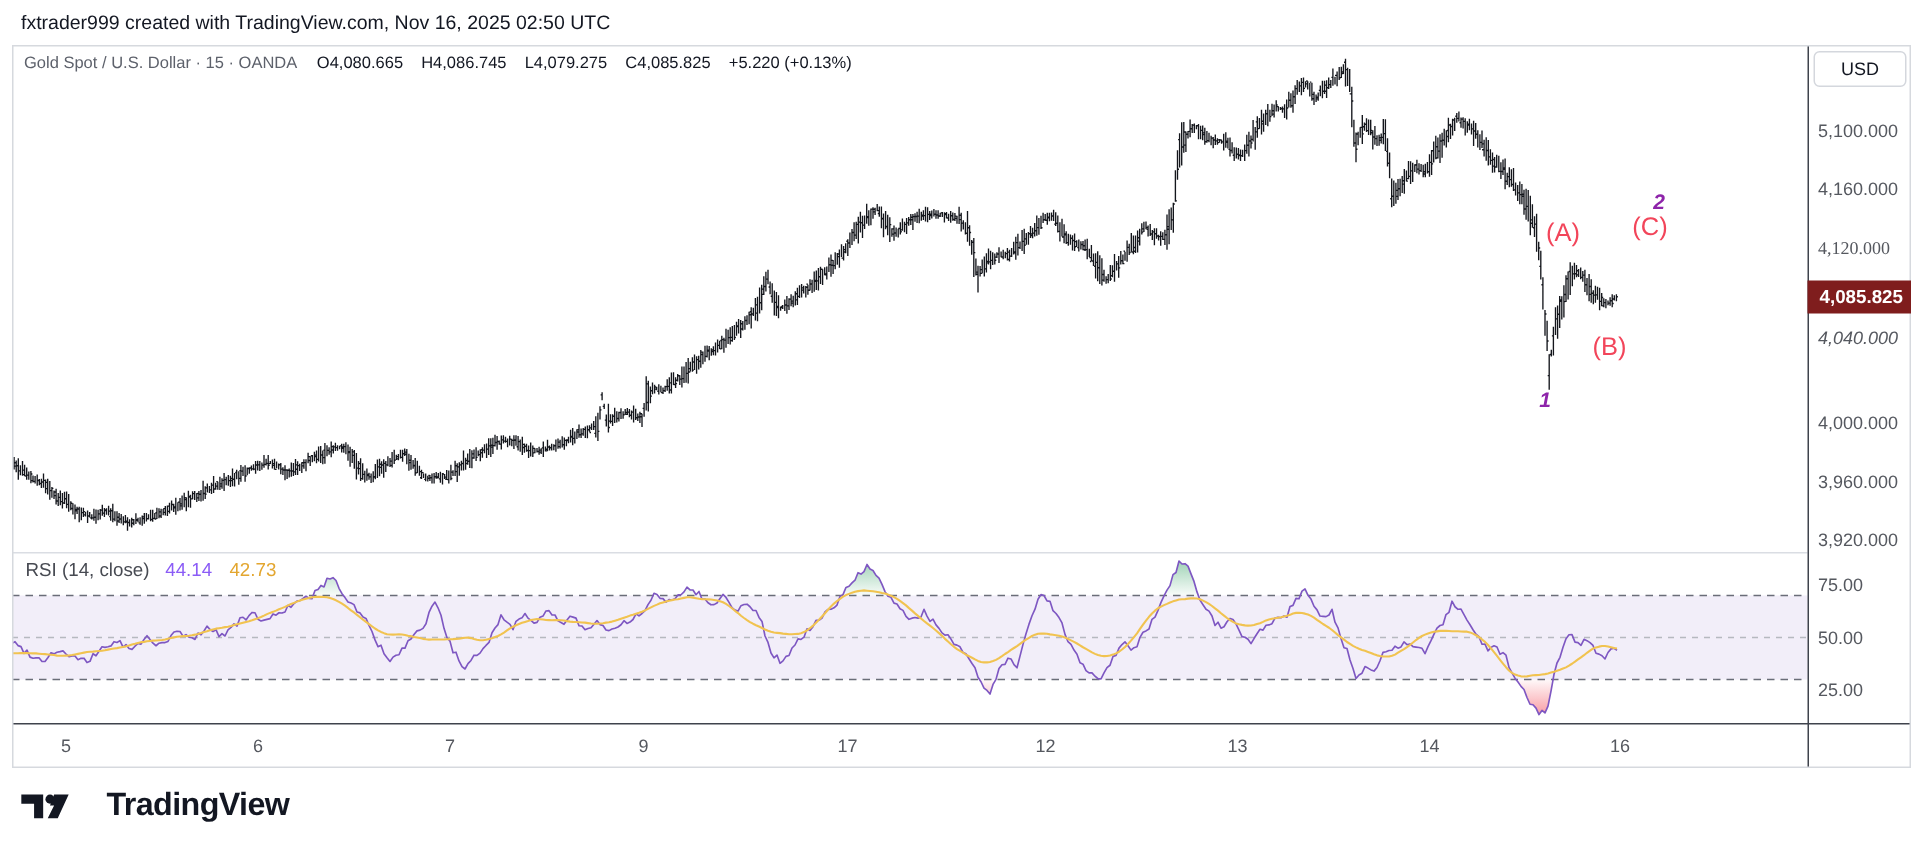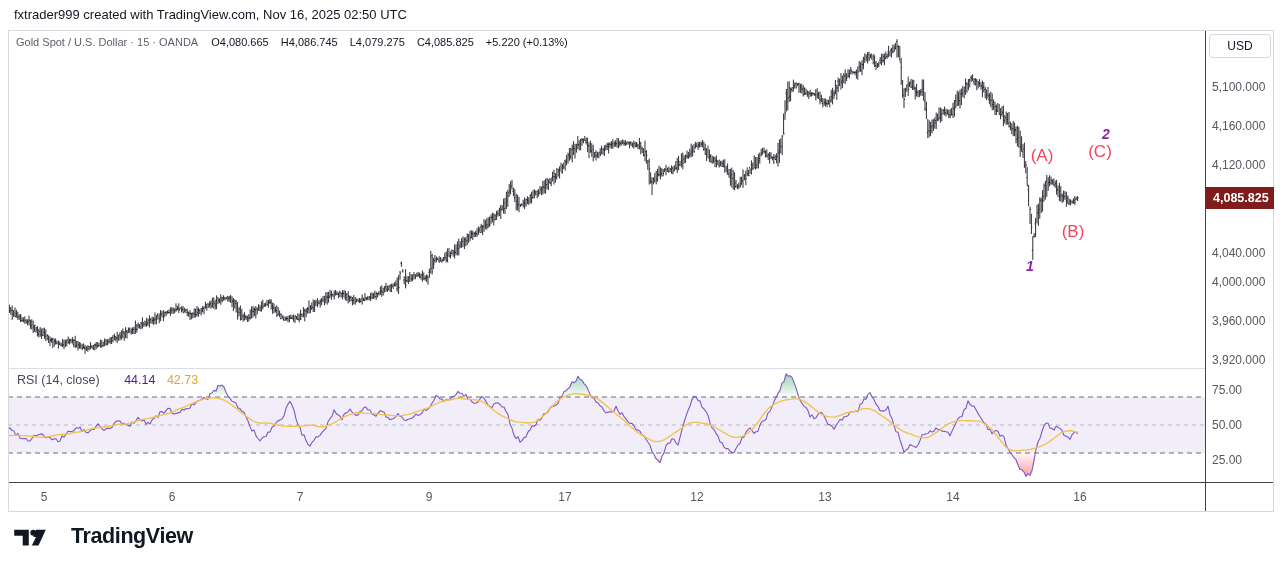--- a/index.html
+++ b/index.html
@@ -35,21 +35,21 @@
   .axis-label{
     position:absolute;left:1204px;font-size:12px;color:#55585f;white-space:nowrap;
   }
   .time-label{
     position:absolute;font-size:12px;color:#55585f;transform:translateX(-50%);
   }
   .rsi-legend{
     position:absolute;left:9px;top:343px;font-size:12.5px;white-space:nowrap;
   }
   .rsi-legend .t{color:#474a52;}
-  .rsi-legend .pv{color:#4c1d95;margin-left:21px;}
+  .rsi-legend .pv{color:#8b5cf6;margin-left:7px;}
   .rsi-legend .yv{color:#e3a62f;margin-left:8px;}
   .ann{
     position:absolute;transform:translate(-50%,-50%);white-space:nowrap;line-height:1;
   }
   .tv-logo{
     position:absolute;left:13px;top:524px;display:flex;gap:24px;
   }
   .tv-logo .wordmark{
     font-size:21.5px;font-weight:700;color:#131722;letter-spacing:-0.4px;
   }
@@ -106,22 +106,22 @@
 
   <div class="rsi-legend">
     <span class="t">RSI (14, close)</span>
     <span class="pv">44.14</span>
     <span class="yv">42.73</span>
   </div>
 
   <div class="price-badge" id="price-badge" style="top: 157.321px;">4,085.825</div>
 <div class="axis-label" style="top: 49.5px;">5,100.000</div>
     <div class="axis-label" style="top: 88.5px;">4,160.000</div>
-    <div class="axis-label" style="top: 127.5px;">4,120.000</div>
-    <div class="axis-label" style="top: 216px;">4,040.000</div>
+    <div class="axis-label" style="top: 127.5px; font-family: Liberation Serif, serif;">4,120.000</div>
+    <div class="axis-label" style="top: 188px; font-style: italic;">4,040.000</div>
     <div class="axis-label" style="top: 244.5px;">4,000.000</div>
     <div class="axis-label" style="top: 283.5px;">3,960.000</div>
     <div class="axis-label" style="top: 322.5px;">3,920.000</div>
     <div class="axis-label" style="top: 352.5px;">75.00</div>
     <div class="axis-label" style="top: 387.5px;">50.00</div>
     <div class="axis-label" style="top: 422.5px;">25.00</div>
     <div class="time-label" style="left: 36px; top: 460px;">5</div>
     <div class="time-label" style="left: 164px; top: 460px;">6</div>
     <div class="time-label" style="left: 292px; top: 460px;">7</div>
     <div class="time-label" style="left: 421px; top: 460px;">9</div>

